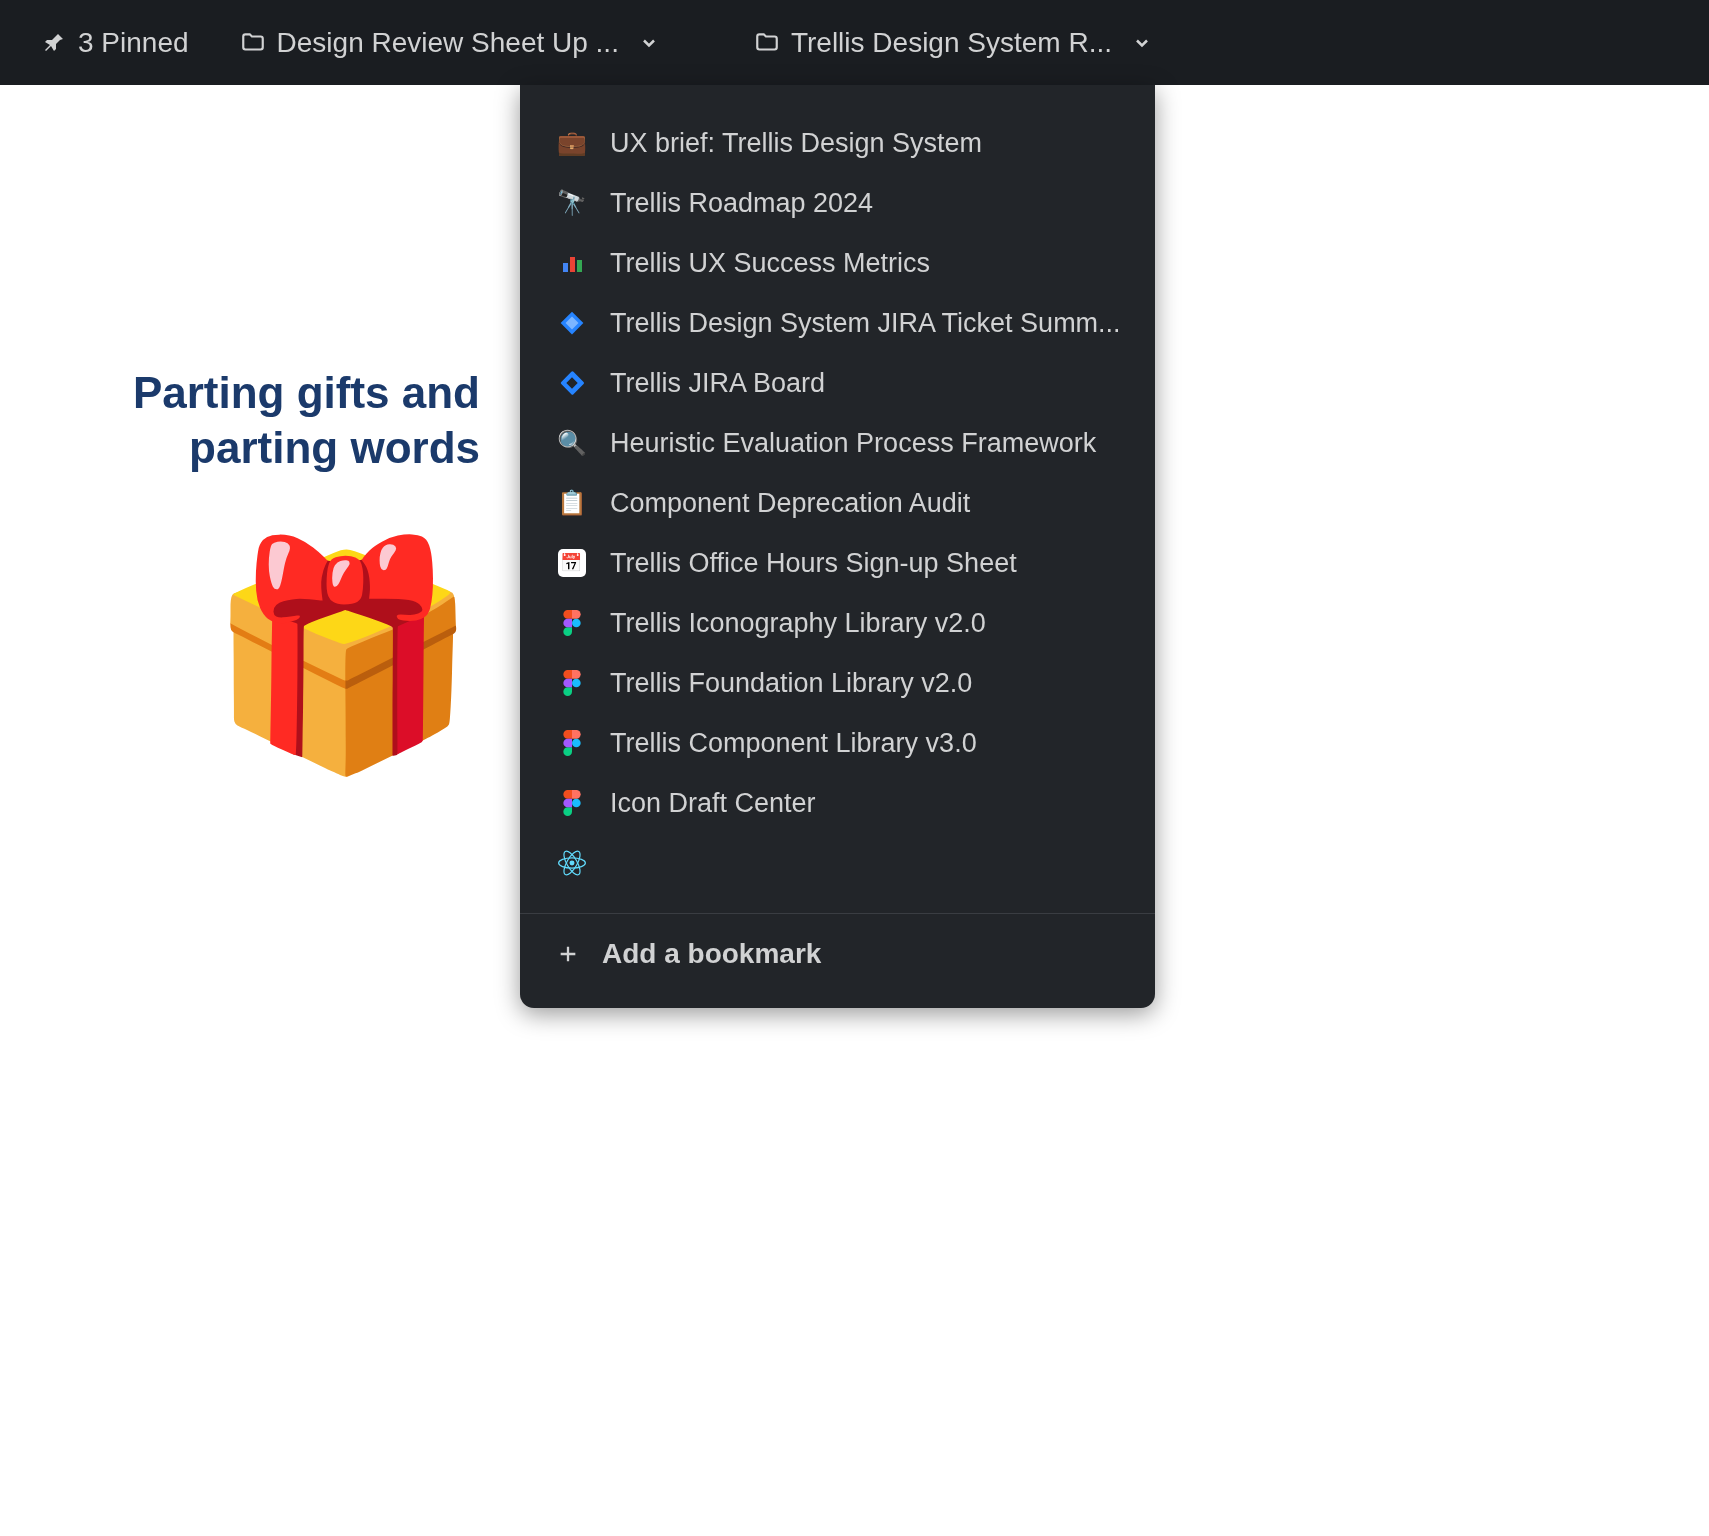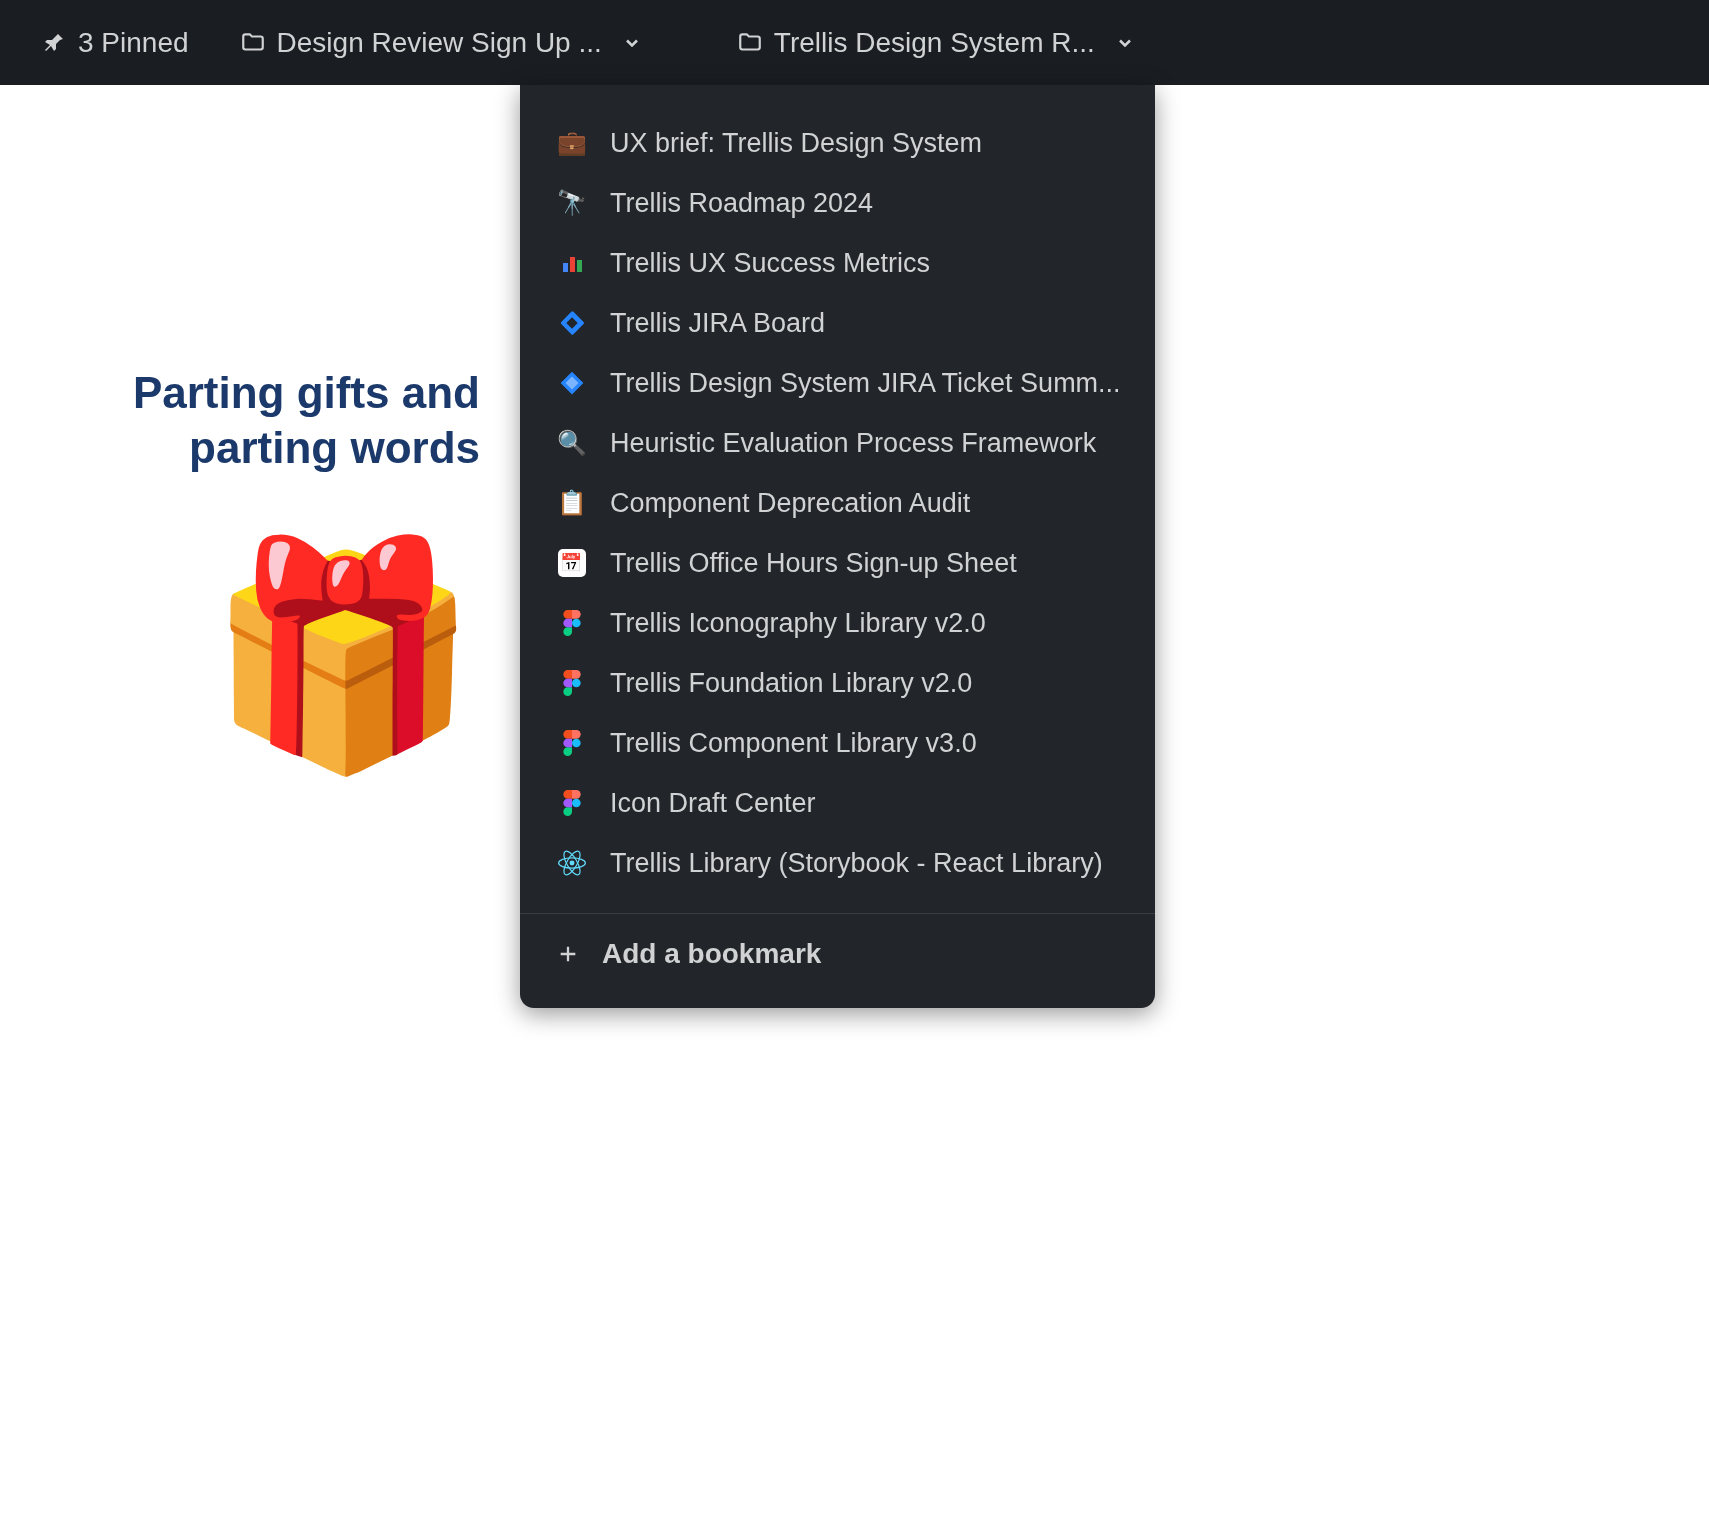--- a/index.html
+++ b/index.html
@@ -182,21 +182,21 @@
     </span>
     <span>3 Pinned</span>
   </div>
 
   <div class="topbar-item">
     <span class="topbar-icon">
       <svg viewBox="0 0 24 24" width="26" height="26" fill="none" stroke="#d1d2d3" stroke-width="2">
           <path d="M3 6a2 2 0 012-2h4l2 2h8a2 2 0 012 2v8a2 2 0 01-2 2H5a2 2 0 01-2-2V6z"></path>
         </svg>
     </span>
-    <span>Design Review Sign Up ...</span>
+    <span>Design Review Sheet Up ...</span>
     <span class="topbar-icon chevron-down">
       <svg viewBox="0 0 24 24" width="20" height="20" fill="none" stroke="#d1d2d3" stroke-width="3">
           <path d="M6 9l6 6 6-6"></path>
         </svg>
     </span>
   </div>
 
   <div class="topbar-item" style="margin-left:40px;">
     <span class="topbar-icon">
       <svg viewBox="0 0 24 24" width="26" height="26" fill="none" stroke="#d1d2d3" stroke-width="2">
@@ -239,33 +239,33 @@
               <rect x="3" y="12" width="5" height="9" fill="#4285f4"></rect>
               <rect x="10" y="6" width="5" height="15" fill="#ea4335"></rect>
               <rect x="17" y="9" width="5" height="12" fill="#34a853"></rect>
             </svg>
           </span>
           <span class="dropdown-item-label">Trellis UX Success Metrics</span>
         </li>
         <li class="dropdown-item">
           <span class="dropdown-item-icon jira-blue">
             <svg viewBox="0 0 32 32" width="26" height="26">
-              <path fill="#2684ff" d="M15.2 2.3L2.8 14.7a1.8 1.8 0 000 2.6l12.4 12.4a1.8 1.8 0 002.6 0l12.4-12.4a1.8 1.8 0 000-2.6L17.8 2.3a1.8 1.8 0 00-2.6 0zM16 9l7 7-7 7-7-7 7-7z"></path>
-            </svg>
-          </span>
-          <span class="dropdown-item-label">Trellis JIRA Board</span>
+              <path fill="#2684ff" d="M16 2l14 14-14 14L2 16 16 2z"></path>
+              <path fill="#fff" d="M16 8l8 8-8 8-8-8 8-8z" opacity="0.4"></path>
+            </svg>
+          </span>
+          <span class="dropdown-item-label">Trellis Design System JIRA Ticket Summ...</span>
         </li>
         <li class="dropdown-item">
           <span class="dropdown-item-icon jira-blue">
             <svg viewBox="0 0 32 32" width="26" height="26">
-              <path fill="#2684ff" d="M16 2l14 14-14 14L2 16 16 2z"></path>
-              <path fill="#fff" d="M16 8l8 8-8 8-8-8 8-8z" opacity="0.4"></path>
-            </svg>
-          </span>
-          <span class="dropdown-item-label">Trellis Design System JIRA Ticket Summ...</span>
+              <path fill="#2684ff" d="M15.2 2.3L2.8 14.7a1.8 1.8 0 000 2.6l12.4 12.4a1.8 1.8 0 002.6 0l12.4-12.4a1.8 1.8 0 000-2.6L17.8 2.3a1.8 1.8 0 00-2.6 0zM16 9l7 7-7 7-7-7 7-7z"></path>
+            </svg>
+          </span>
+          <span class="dropdown-item-label">Trellis JIRA Board</span>
         </li>
         <li class="dropdown-item">
           <span class="dropdown-item-icon">🔍</span>
           <span class="dropdown-item-label">Heuristic Evaluation Process Framework</span>
         </li>
         <li class="dropdown-item">
           <span class="dropdown-item-icon">📋</span>
           <span class="dropdown-item-label">Component Deprecation Audit</span>
         </li>
         <li class="dropdown-item">
@@ -326,21 +326,20 @@
           <span class="dropdown-item-icon react-cyan">
             <svg viewBox="-11.5 -10.23 23 20.46" width="28" height="28">
               <circle r="2.05" fill="#61dafb"></circle>
               <g stroke="#61dafb" stroke-width="1" fill="none">
                 <ellipse rx="11" ry="4.2"></ellipse>
                 <ellipse rx="11" ry="4.2" transform="rotate(60)"></ellipse>
                 <ellipse rx="11" ry="4.2" transform="rotate(120)"></ellipse>
               </g>
             </svg>
           </span>
-          <span class="dropdown-item-label">Trellis Library (Storybook - React Library)</span>
         </li>
       </ul>
     <div class="dropdown-divider"></div>
     <div class="add-bookmark">
       <span class="plus-icon">
         <svg viewBox="0 0 24 24" width="22" height="22" fill="none" stroke="#d1d2d3" stroke-width="2.5">
             <path d="M12 4v16M4 12h16"></path>
           </svg>
       </span>
       <span>Add a bookmark</span>

